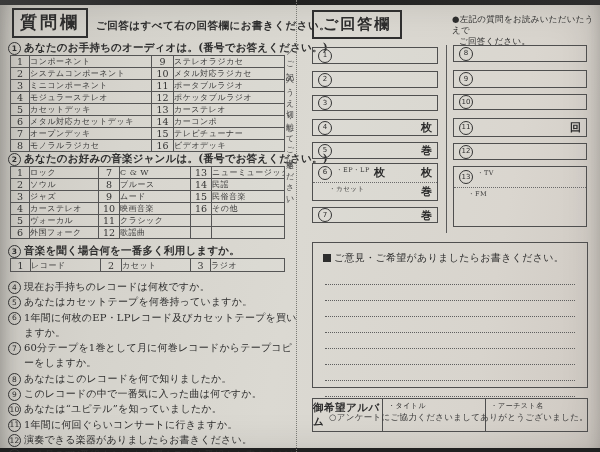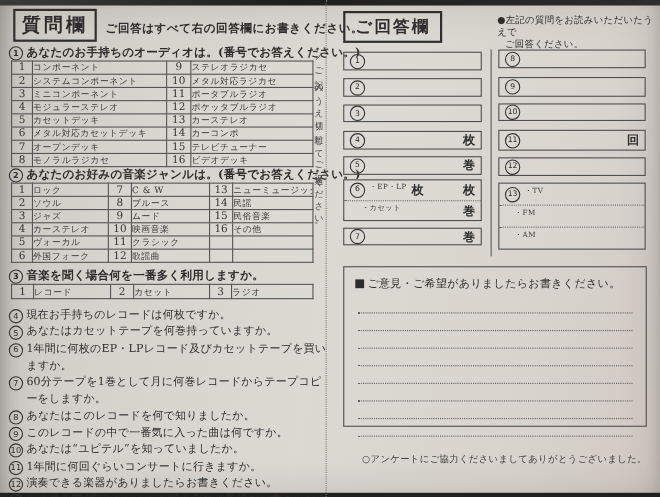--- a/index.html
+++ b/index.html
@@ -350,37 +350,39 @@
     <span class="circ circ-a">12</span>
   </div>
   <div class="abox abox-col" style="left:453px;top:166px;width:134px;height:61px;">
     <div class="arow" style="height:20px;">
       <span class="circ circ-a">13</span>
       <span class="small-label">・TV</span>
     </div>
     <div class="arow" style="height:20px;padding-left:14px;">
       <span class="small-label">・FM</span>
     </div>
-    <div class="arow" style="height:21px;padding-left:14px;">
-      <span class="small-label">・AM</span>
-    </div>
   </div>
 
   <div class="comments">
     <div class="head">
       <span class="sq"></span>
       <span>ご意見・ご希望がありましたらお書きください。</span>
     </div>
     <div class="wlines">
       <div class="wline"></div>
       <div class="wline"></div>
       <div class="wline"></div>
       <div class="wline"></div>
       <div class="wline"></div>
       <div class="wline"></div>
       <div class="wline"></div>
       <div class="wline"></div>
     </div>
   </div>
 
+  <div class="album">
+    <div class="hd">御希望アルバム</div>
+    <div class="cell mid">・タイトル</div>
+    <div class="cell">・アーチスト名</div>
+  </div>
 
   <div class="footer">○アンケートにご協力くださいましてありがとうございました。</div>
 </div>
 
 </body></html>

